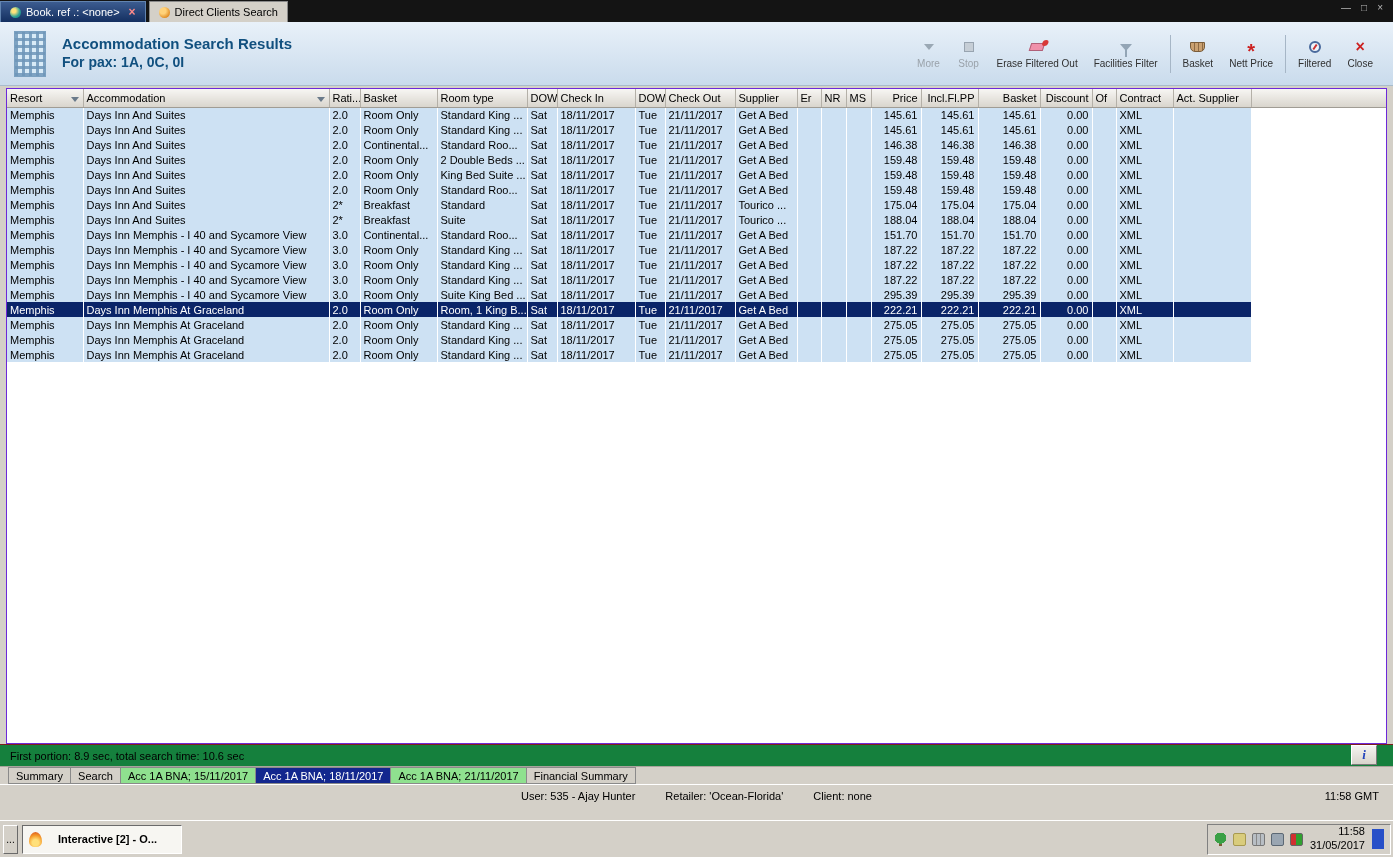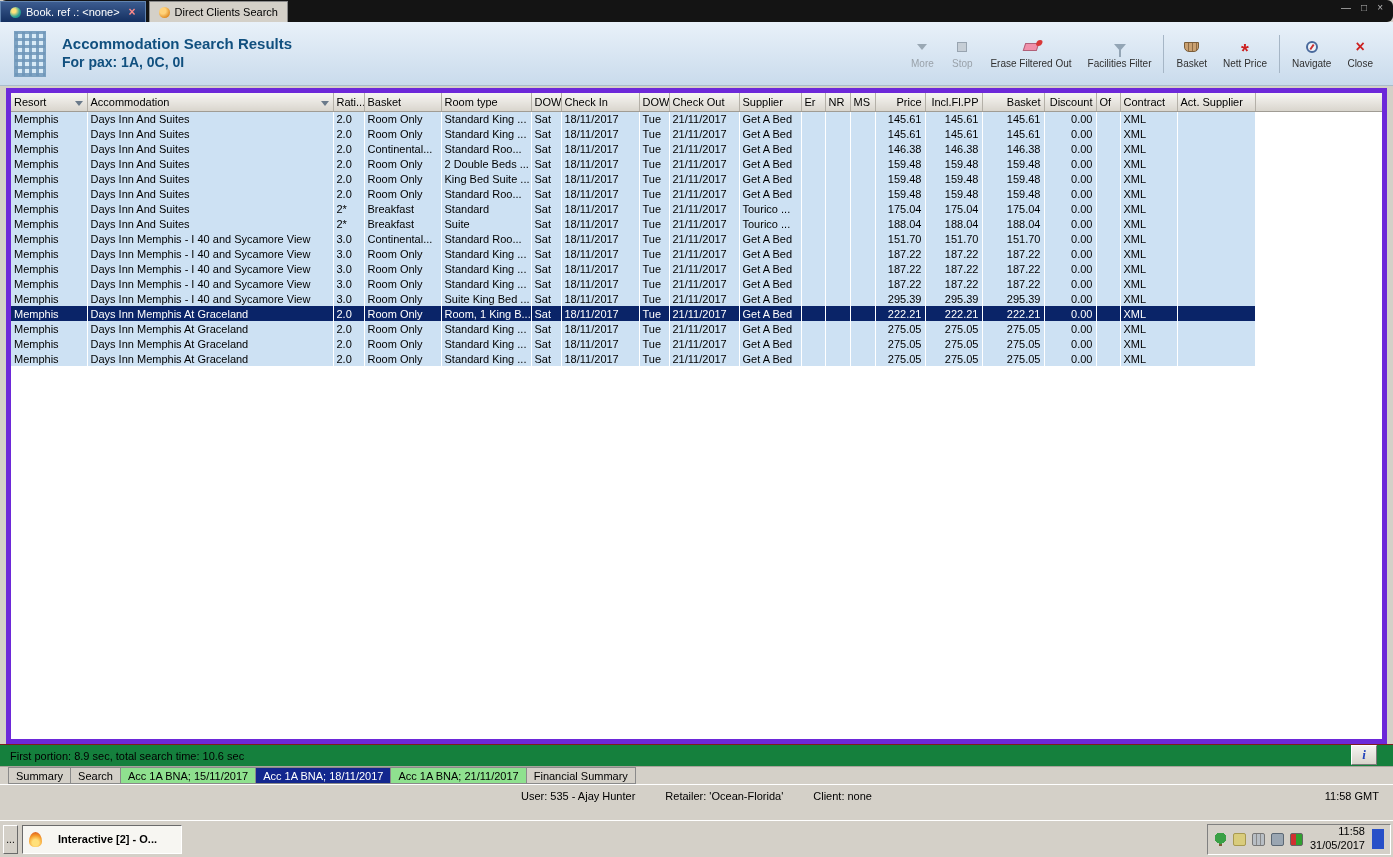--- a/index.html
+++ b/index.html
@@ -1,21 +1,21 @@
 <!DOCTYPE html>
 <html><head>
 <meta charset="utf-8">
 <style>
   * { margin:0; padding:0; box-sizing:border-box; }
   html,body { width:1393px; height:857px; }
   body { font-family:"Liberation Sans", sans-serif; font-size:11px; background:#d4d0c8; overflow:hidden; color:#000; }
   .screen { width:1393px; height:857px; display:flex; flex-direction:column; }
 
   
-  .tabbar { height:22px; background:#141414; display:flex; align-items:flex-end; flex:none;border-radius:6px; }
+  .tabbar { height:22px; background:#141414; display:flex; align-items:flex-end; flex:none; }
   .tabstrip { display:flex; align-items:flex-end; height:22px; }
   .wtab { height:21px; display:flex; align-items:center; gap:5px; padding:0 9px; white-space:nowrap; cursor:default; }
   .wtab.active { background:linear-gradient(#3c5c90,#142f60); color:#fff; border:1px solid #6284b0; border-bottom:none; }
   .wtab.inactive { background:#d4d0c8; color:#000; border:1px solid #8a8a8a; border-bottom:none; margin-left:3px; }
   .tab-globe { width:11px; height:11px; border-radius:50%; background:radial-gradient(circle at 35% 35%, #ffe27a 20%, #2aa198 60%, #137a70); flex:none; }
   .tab-search { width:11px; height:11px; border-radius:50%; background:radial-gradient(circle at 35% 35%, #ffd27a 30%, #e08a20 75%); flex:none; }
   .tab-close { color:#ff8a8a; font-weight:bold; font-size:12px; margin-left:4px; }
   .wincontrols { margin-left:auto; display:flex; gap:10px; padding:2px 10px 0 0; color:#b8b8b8; font-size:10px; align-self:flex-start; }
   .wincontrols span { cursor:default; }
 
@@ -44,21 +44,21 @@
     background:repeating-linear-gradient(90deg,#caa171 0 3px,#8d6a44 3px 4px); }
   .ic-nett-price { color:#cc2020; font-weight:bold; font-size:20px; line-height:10px; margin-top:8px; }
   .ic-navigate { width:12px; height:12px; border:2px solid #49699c; border-radius:50%; background:#eef4fa; position:relative; }
   .ic-navigate::after { content:""; position:absolute; left:3px; top:1px; width:2px; height:6px; background:#cc3030; transform:rotate(35deg); }
   .ic-close { color:#cc2020; font-weight:bold; font-size:16px; line-height:14px; }
 
   
   .results-bar { height:17px; margin-top:5px; padding-left:8px; display:flex; align-items:center; font-weight:bold; background:#d4d0c8; border-bottom:1px solid #aaa69e; flex:none; }
 
   
-  .table-area { flex:1 1 auto; margin:2px 6px 0 6px; background:#fff; border:5px solid #6d28d9; position:relative; overflow:hidden; }
+  .table-area { flex:1 1 auto; margin:2px 6px 0 6px; background:#fff; border:1px solid #6d28d9; position:relative; overflow:hidden; }
   .table-area::before { content:""; position:absolute; top:0; left:0; right:0; height:18px;
     background:linear-gradient(#f7f6f3,#d9d5cd); border-bottom:1px solid #a09c94; }
   table { border-collapse:collapse; table-layout:fixed; position:relative; z-index:1; }
   th, td { box-sizing:border-box; white-space:nowrap; overflow:hidden; }
   th { background:linear-gradient(#f7f6f3,#d9d5cd); border-right:1px solid #b4b0a8; border-bottom:1px solid #a09c94; font-weight:normal; text-align:left; padding:1px 3px; height:18px; cursor:pointer; }
   td { padding:0 3px; height:15px; border-right:1px solid rgba(255,255,255,0.35); }
   tbody tr { background:#cde1f3; cursor:default;padding-left:41px; }
   tbody tr.selected { background:#0a2468; color:#fff; }
   .num { text-align:right; }
   .hfunnel { float:right; width:0; height:0; border-left:4px solid transparent; border-right:4px solid transparent; border-top:5px solid #6a7a8a; margin:5px 1px 0 3px; }
@@ -163,21 +163,21 @@
           <span class="ticon">
             <span class="ic-nett-price">*</span>
           </span>
           <span>Nett Price</span>
         </div>
         <div class="tool-sep"></div>
         <div class="tool-btn">
           <span class="ticon">
             <span class="ic-navigate"></span>
           </span>
-          <span>Navigate</span>
+          <span>Filtered</span>
         </div>
         <div class="tool-btn">
           <span class="ticon">
             <span class="ic-close">×</span>
           </span>
           <span>Close</span>
         </div>
       </div>
   </div>
 

